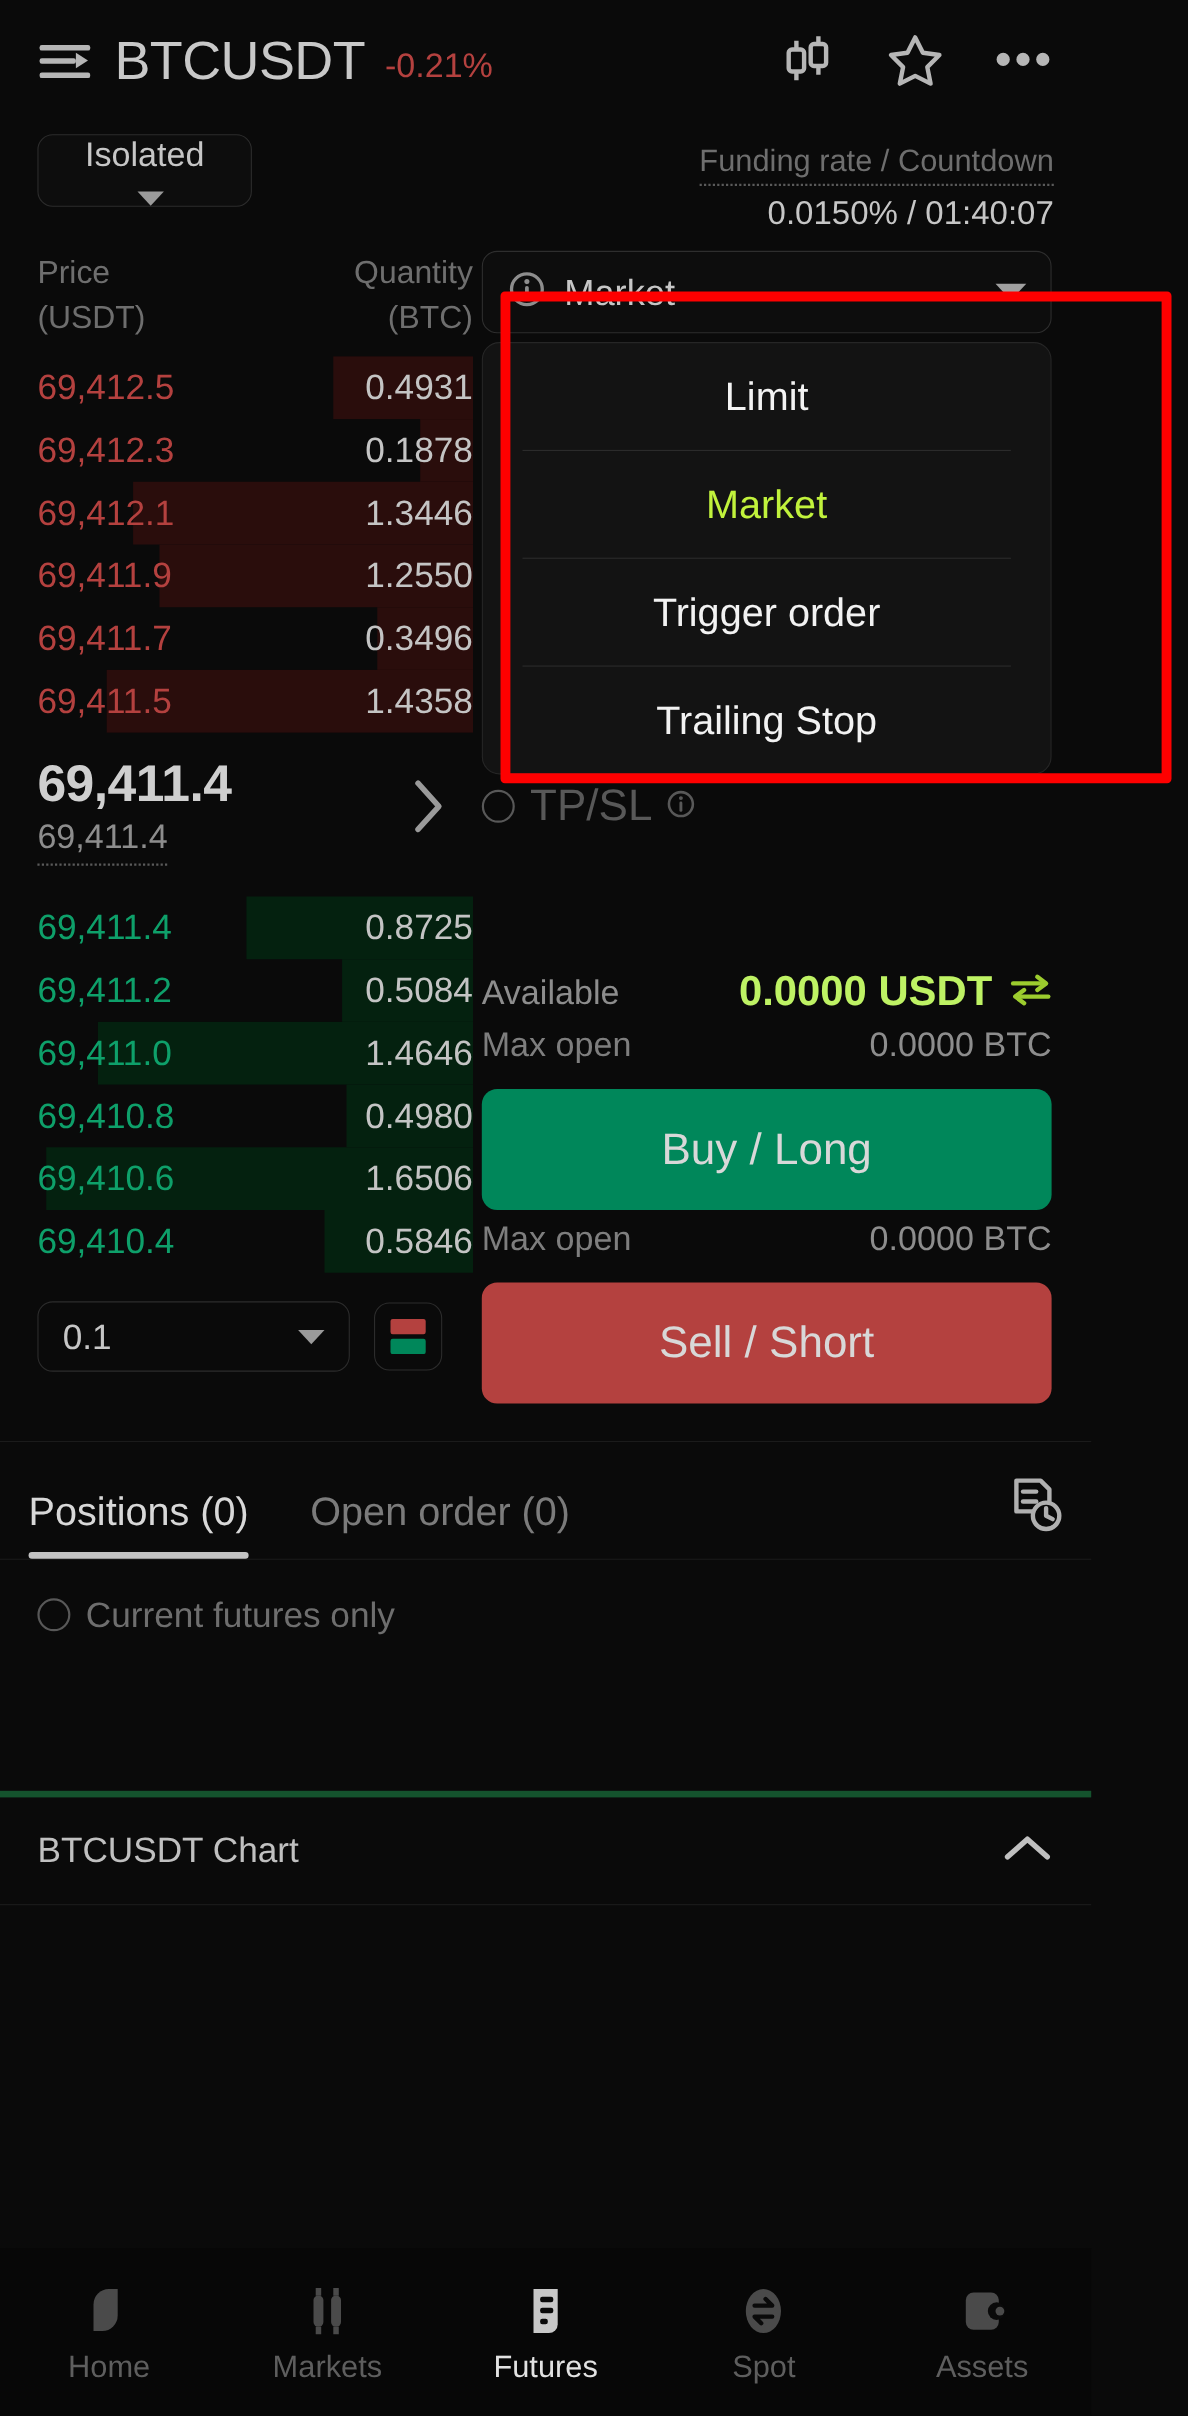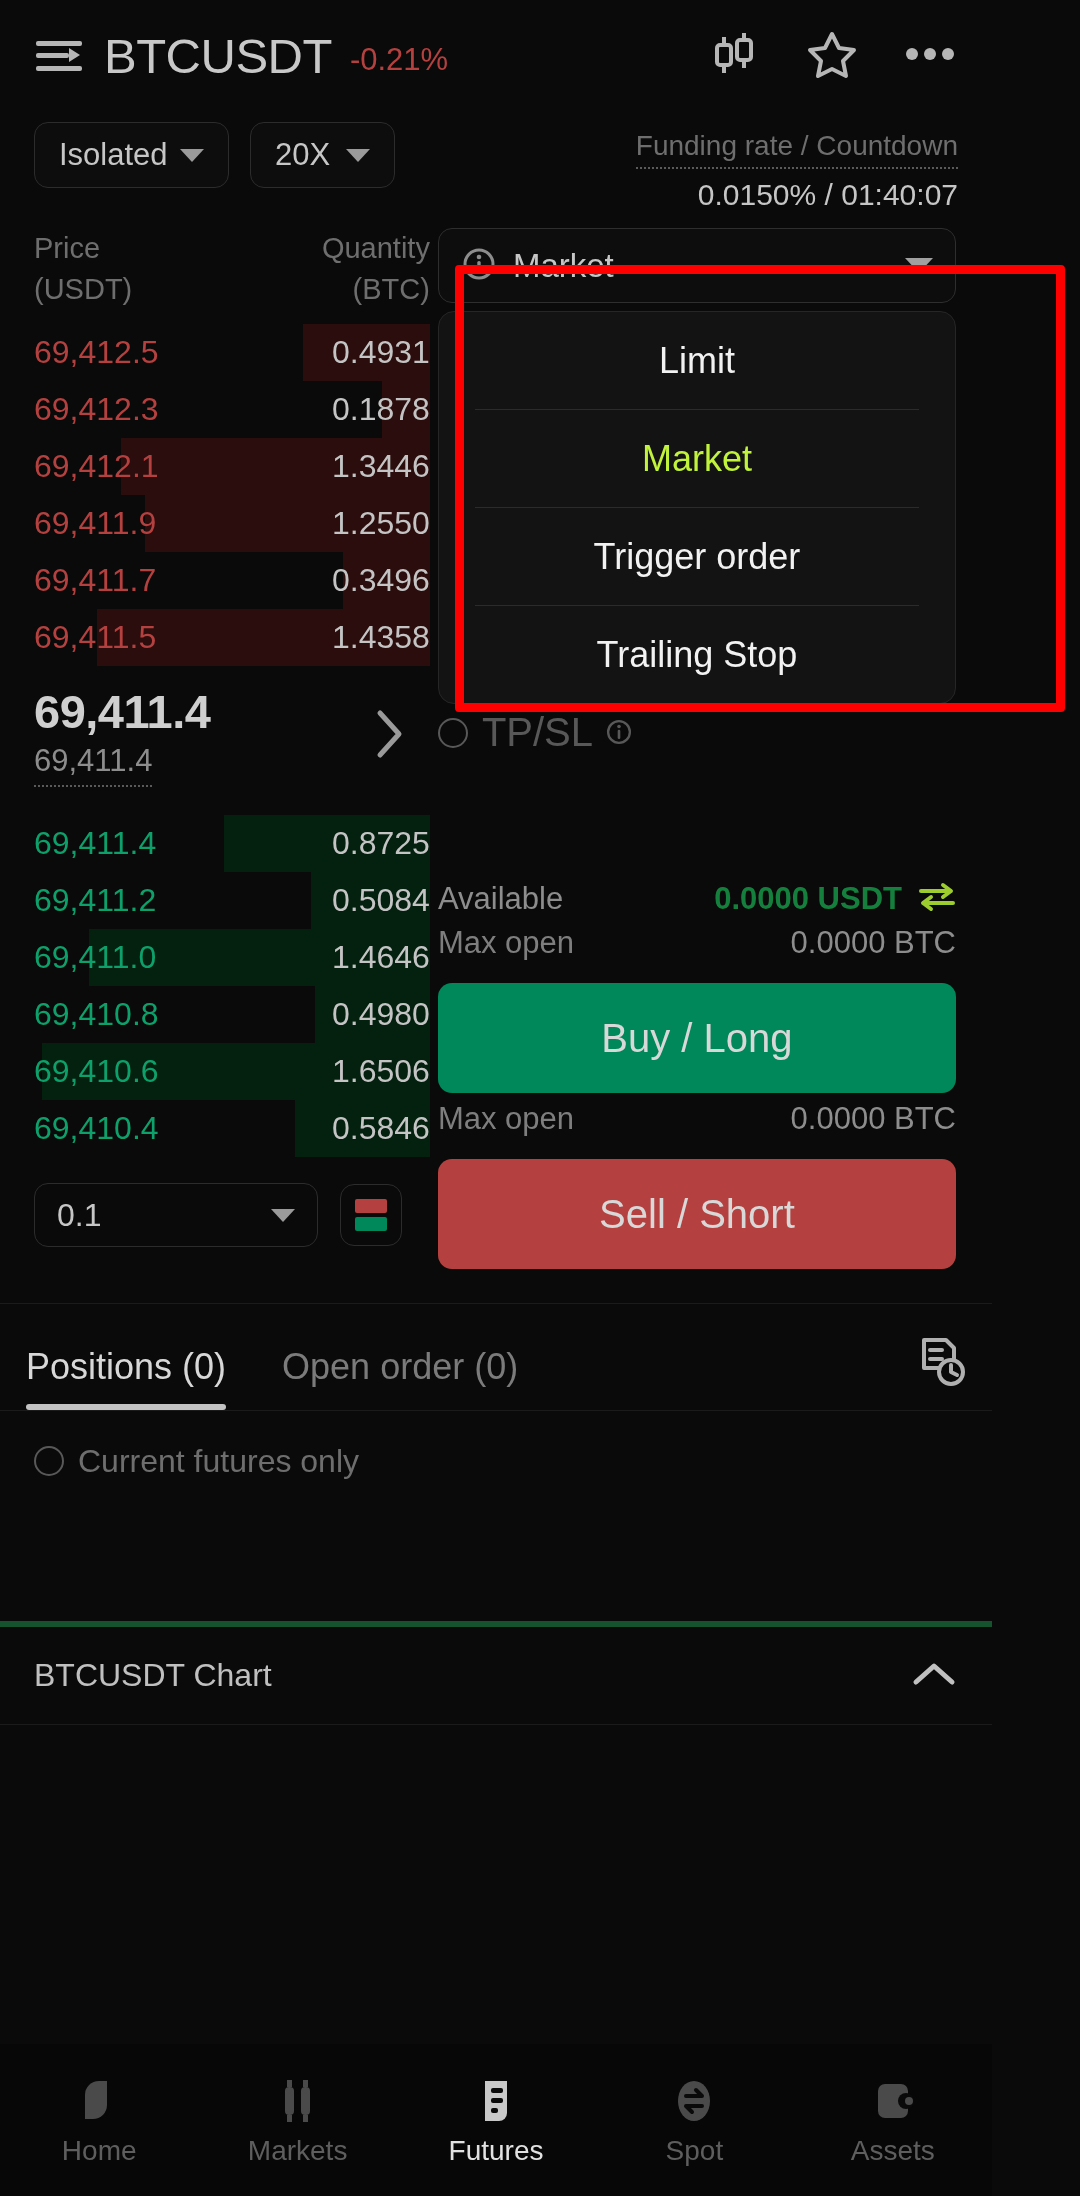--- a/index.html
+++ b/index.html
@@ -27,21 +27,21 @@
   .header-spacer { flex:1; }
   .hicon { margin-left:46px; flex:none; }
 
   
   .control-row { display:flex; align-items:flex-start; padding:0 34px; margin-top:10px; }
   .pill {
     border:1px solid #2c2c2c; border-radius:14px; height:66px;
     display:flex; align-items:center; justify-content:space-between;
     padding:0 24px; color:#c6c6c6; font-size:31px; background:#0d0d0d;
   }
-  .pill.isolated { width:195px; }
+  .pill.isolated { width:195px;flex-direction:column; }
   .pill.lev { width:145px; margin-left:21px; }
   .caret { width:0;height:0;border-left:12px solid transparent;border-right:12px solid transparent;border-top:13px solid #9a9a9a; margin-left:10px; }
   .funding { margin-left:auto; text-align:right; padding-top:8px; }
   .funding-label { font-size:28px; color:#6e6e6e; border-bottom:2px dotted #5a5a5a; padding-bottom:5px; display:inline-block; }
   .funding-value { font-size:30px; color:#c6c6c6; margin-top:9px; }
 
   
   .body-split { display:flex; padding:0 0 0 0; margin-top:16px; }
   .book-col { width:468px; padding-left:34px; }
   .form-col { width:612px; padding:0 36px 0 8px; position:relative; }
@@ -79,21 +79,21 @@
   .dropdown { margin-top:8px; border:1px solid #262626; border-radius:16px; background:#131313; overflow:hidden; }
   .dd-item { height:97px; display:flex; align-items:center; justify-content:center; font-size:36px; color:#f2f2f2; }
   .dd-item.selected { color:#c1f23c; }
   .dd-sep { height:1px; background:#2b2b2b; margin:0 36px; }
 
   .tpsl-row { display:flex; align-items:center; margin-top:6px; color:#585858; font-size:40px; }
   .radio { width:30px;height:30px;border:2px solid #585858;border-radius:50%; margin-right:14px; flex:none; }
 
   .avail-row { display:flex; align-items:center; margin-top:14px; }
   .avail-label { font-size:31px; color:#8d8d8d; }
-  .avail-value { margin-left:auto; font-size:31px; color:#15803d; font-weight:bold; }
+  .avail-value { margin-left:auto; font-size:38px; color:#bef264; font-weight:bold; }
   .maxopen-row { display:flex; align-items:center; margin-top:8px; }
   .maxopen-label { font-size:31px; color:#7e7e7e; }
   .maxopen-value { margin-left:auto; font-size:31px; color:#8d8d8d; }
 
   .trade-btn { height:110px; border-radius:14px; display:flex; align-items:center; justify-content:center; font-size:40px; color:#d8d8d8; margin-top:22px; }
   .trade-btn.buy { background:#00875a; }
   .trade-btn.sell { background:#b4413f; }
 
   
   .divider { height:1px; background:#1b1b1b; }
@@ -160,24 +160,20 @@
         <circle cx="44" cy="10" r="6" fill="#b6b6b6"></circle>
       </svg>
     </div>
   </div>
 
   <div class="control-row">
     <div class="pill isolated">
       <span>Isolated</span>
       <span class="caret"></span>
     </div>
-    <div class="pill lev">
-      <span>20X</span>
-      <span class="caret"></span>
-    </div>
     <div class="funding">
       <div class="funding-label">Funding rate / Countdown</div>
       <div class="funding-value">0.0150% / 01:40:07</div>
     </div>
   </div>
 
   <div class="body-split">
 
     <div class="book-col">
       <div class="book-head">

